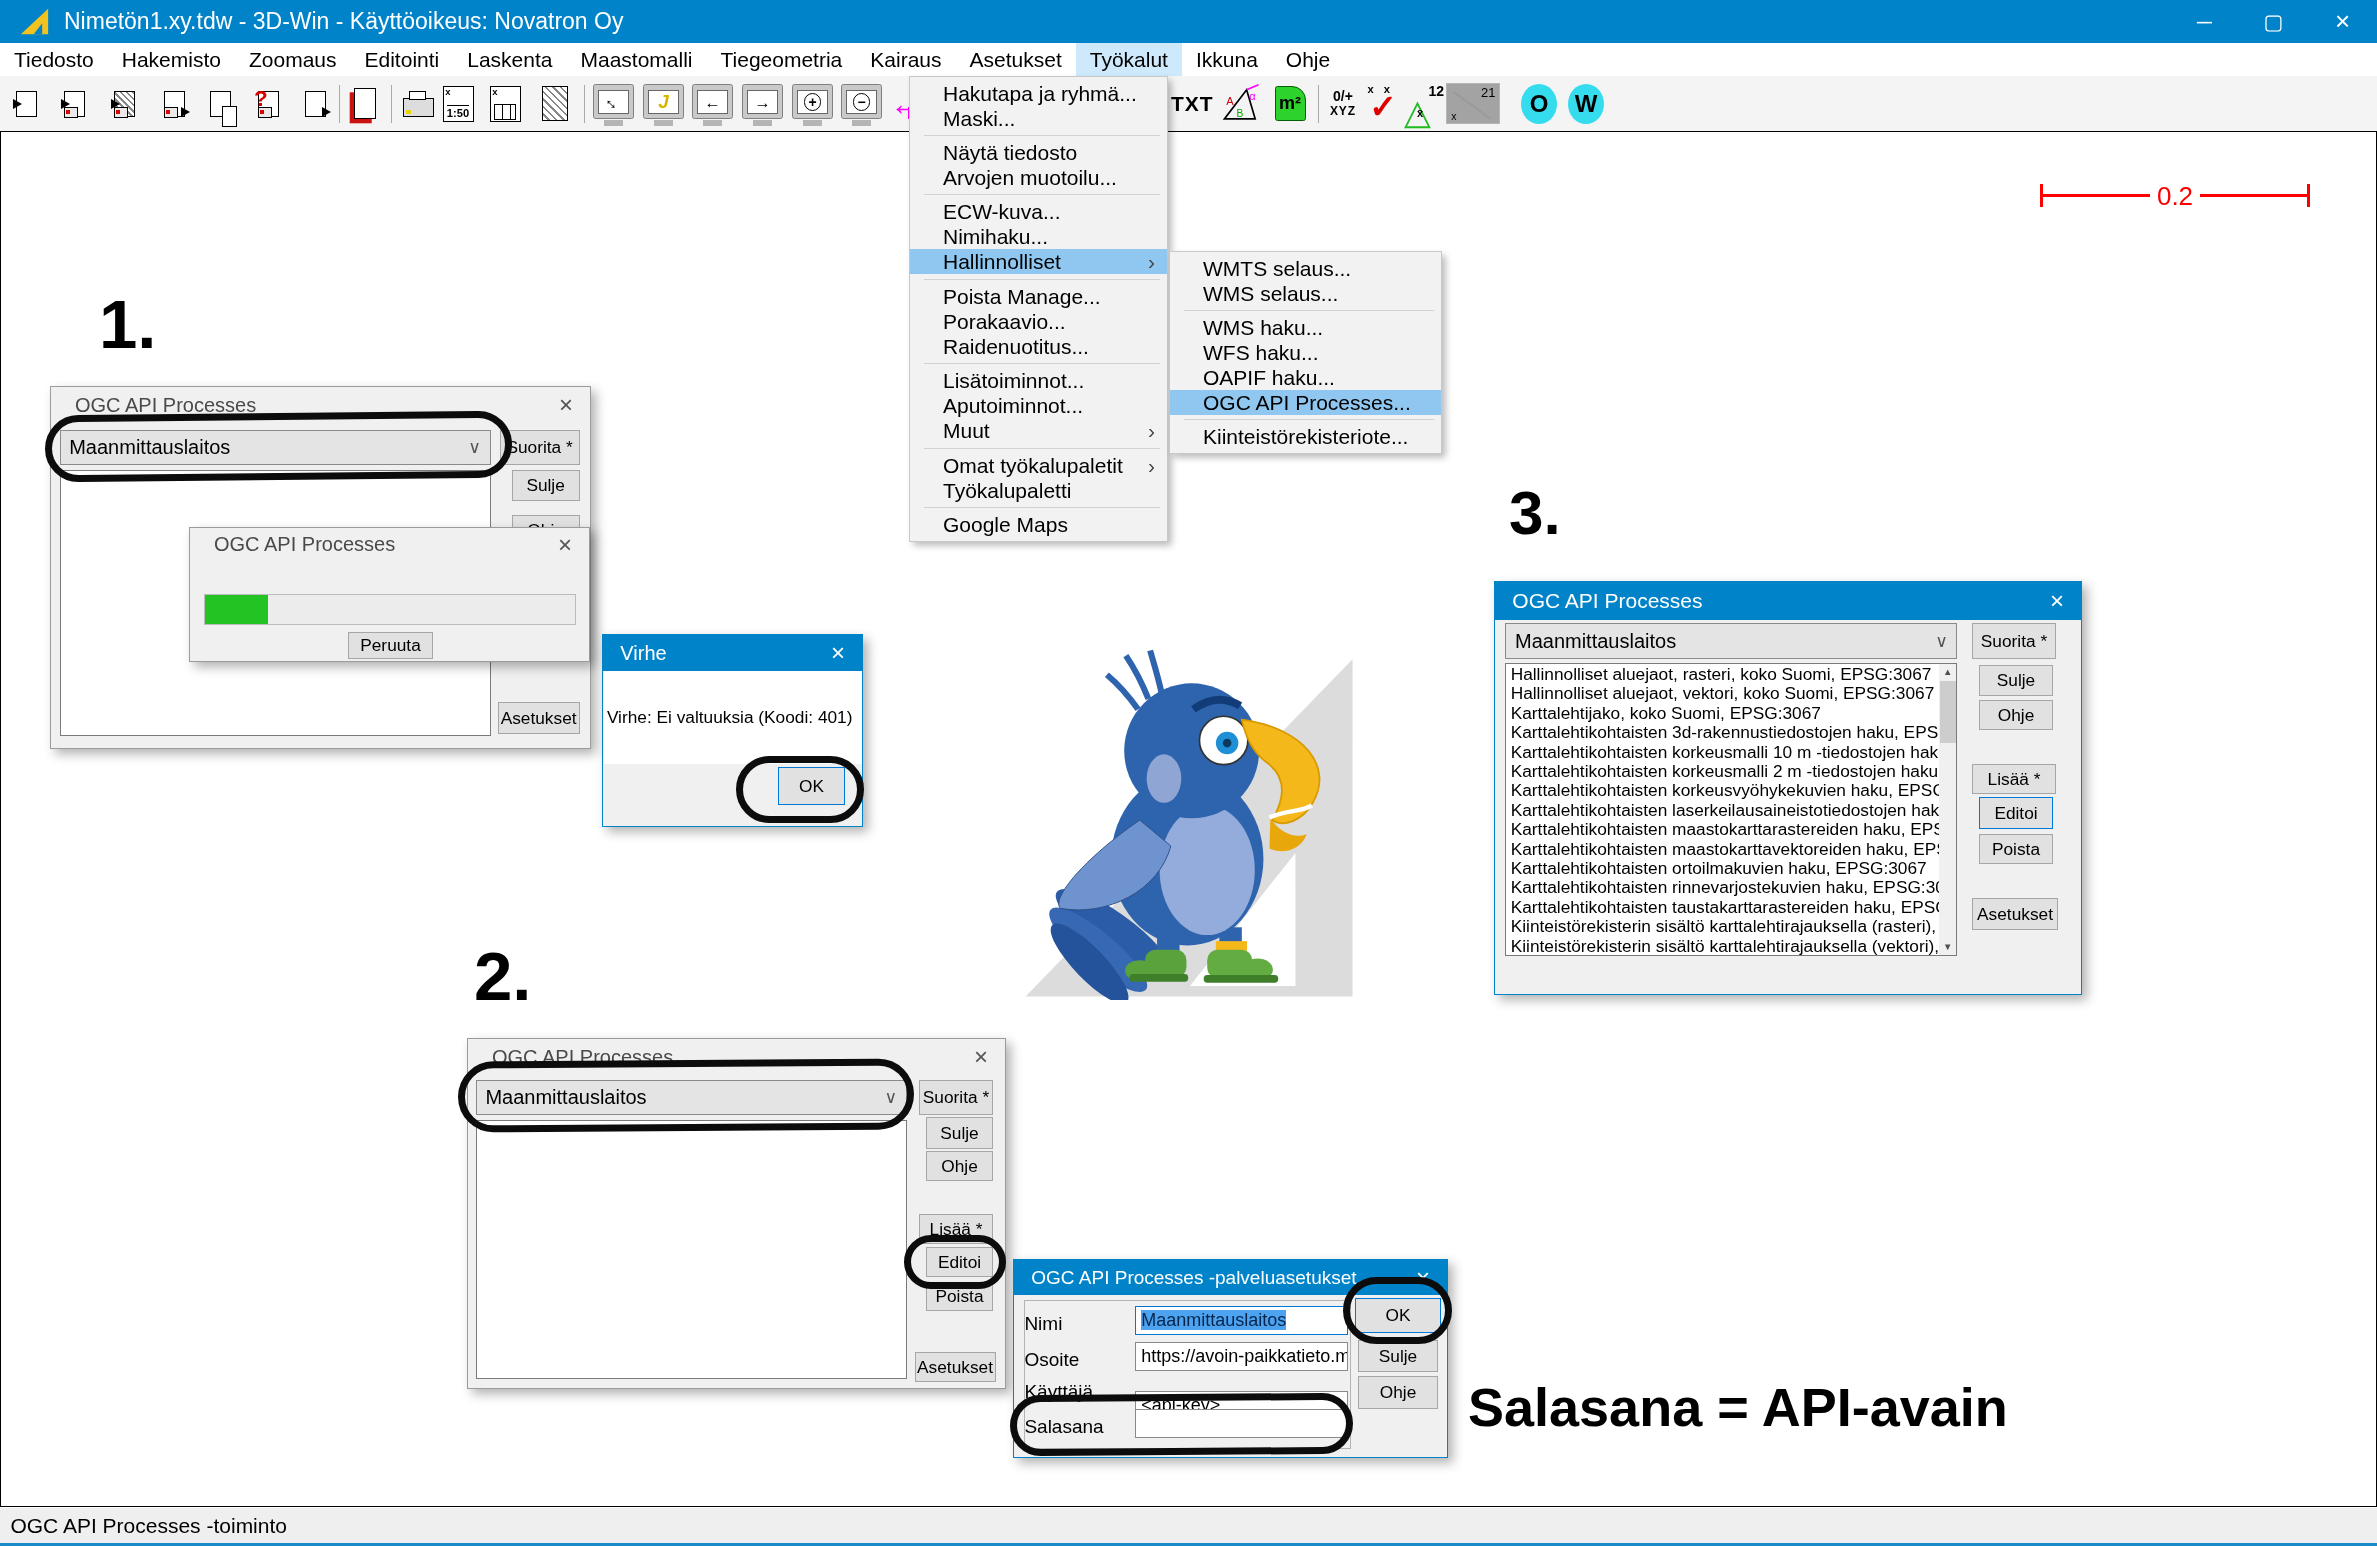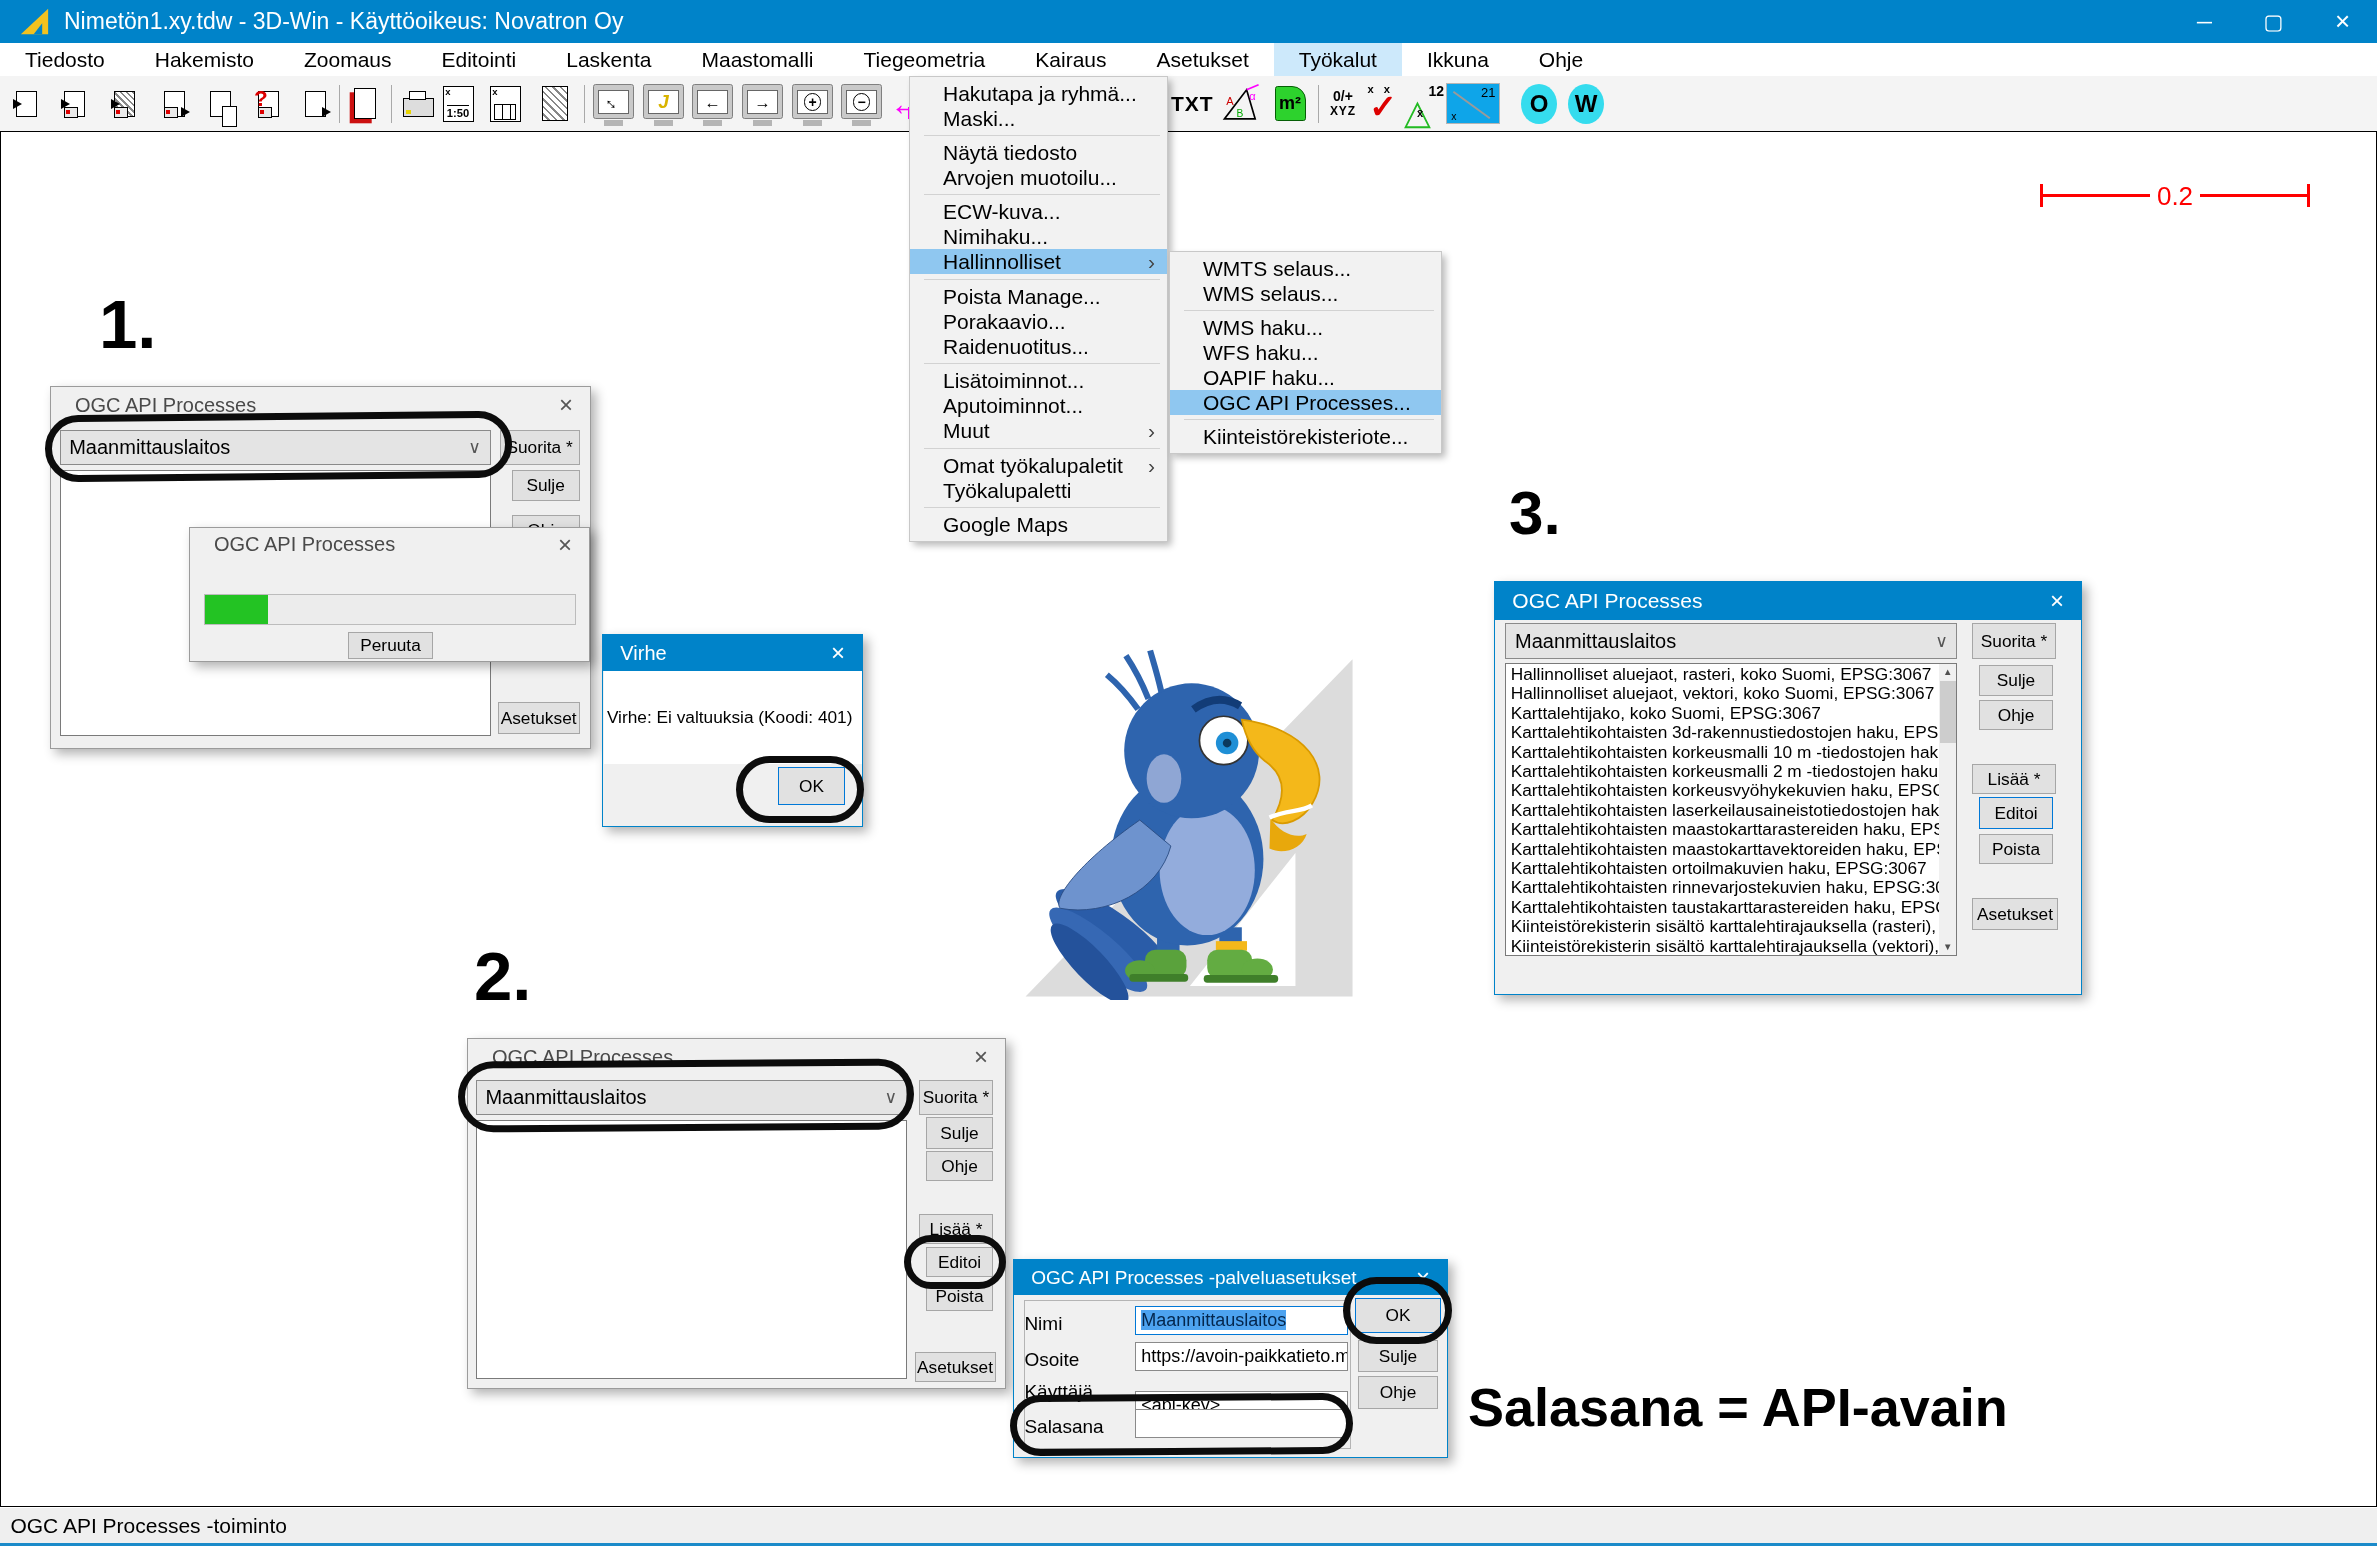--- a/index.html
+++ b/index.html
@@ -9,21 +9,21 @@
 
   
   .titlebar{position:absolute;left:0;top:0;width:2377px;height:43px;background:#0083C9;
             display:flex;align-items:center;color:#fff;font-size:23px;z-index:5;}
   .app-logo{margin:0 14px 0 19px;display:block;}
   .win-btns{position:absolute;right:0;top:0;height:43px;display:flex;}
   .win-btn{width:69px;height:43px;display:flex;align-items:center;justify-content:center;
            color:#fff;font-size:21px;}
   .menubar{position:absolute;left:0;top:43px;width:2377px;height:33px;background:#fff;
            display:flex;font-size:21px;z-index:5;}
-  .mitem{padding:0 25px;line-height:33px;white-space:nowrap;}
+  .mitem{padding:0 14px;line-height:33px;white-space:nowrap;}
   .mitem.active{background:#cde9fb;}
 
   
   .toolbar{position:absolute;left:0;top:76px;width:2377px;height:55px;background:#f4f4f4;z-index:4;}
   .tb-sep{position:absolute;top:8.6px;width:0.9px;height:38px;background:#a9a9a9;}
   .ticon{position:absolute;top:5.2px;height:45px;min-width:38px;display:flex;align-items:center;
          justify-content:center;}
   .doc{display:block;width:21px;height:26px;border:1.7px solid #000;background:#fff;position:relative;}
   .doc.hatch{background:repeating-linear-gradient(45deg,#fff 0 2.6px,#888 2.6px 4.3px);}
   .doc.small{position:absolute;left:12px;top:15.6px;width:15.6px;height:21px;}
@@ -61,21 +61,21 @@
       display:flex;align-items:center;justify-content:center;font-weight:bold;font-size:18px;}
   .xyzcol{display:flex;flex-direction:column;align-items:center;font-weight:bold;line-height:1.1;}
   .xyzcol .t{font-size:14px;} .xyzcol .b{font-size:12px;letter-spacing:0.9px;}
   .chk{position:relative;width:38px;height:41px;}
   .chk .xx{position:absolute;top:0;left:3.5px;font-size:11.2px;font-weight:bold;letter-spacing:3.5px;}
   .chk .v{position:absolute;left:5.2px;top:3.5px;color:#dd0000;font-size:33px;font-weight:bold;}
   .meanicon{position:relative;width:40px;height:41px;}
   .meanicon .tri{position:absolute;left:0px;bottom:-5.2px;color:#22bb22;font-size:35px;line-height:1;}
   .meanicon .xb{position:absolute;left:13px;bottom:5.2px;font-size:11.2px;font-weight:bold;}
   .meanicon .n12{position:absolute;right:0;top:0;font-size:14px;font-weight:bold;}
-  .crossbox{width:54px;height:41px;background:#0ea5e9;border:0.9px solid #b5b5b5;position:relative;}
+  .crossbox{width:54px;height:41px;background:#a3a3a3;border:0.9px solid #b5b5b5;position:relative;}
   .crossbox .diag{position:absolute;left:7px;top:7px;width:45px;height:1.7px;background:#9a9a9a;
                   transform:rotate(36deg);transform-origin:left top;}
   .crossbox .n21{position:absolute;right:3.5px;top:0.9px;font-size:13px;}
   .crossbox .nx{position:absolute;left:4.3px;bottom:1.7px;font-size:10.4px;}
   .cyan{width:36px;height:40px;background:#35dcEE;border-radius:50%;display:flex;align-items:center;
         justify-content:center;font-weight:bold;font-size:24px;}
 
   
   .canvas{position:absolute;left:0;top:131px;width:2377px;height:1376px;background:#fff;
           border:1.7px solid #000;z-index:1;}

